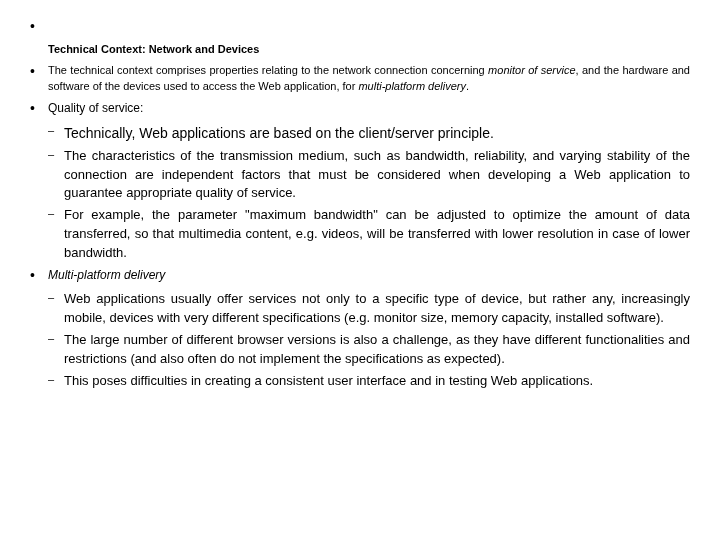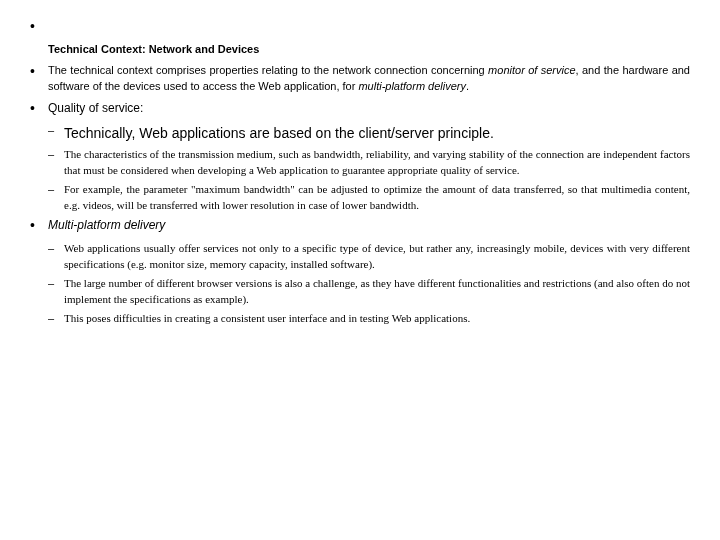--- a/index.html
+++ b/index.html
@@ -68,23 +68,22 @@
 
     .sub-dash {
       min-width: 16px;
       font-size: 11px;
       line-height: 1.45;
     }
 
     .sub-content {
       flex: 1;
       line-height: 1.45;
-      font-size: 11px;
+      font-size: 13px;
       text-align: justify;
-      font-family: Liberation Serif, serif;
     }
 
     .sub-content-normal {
       flex: 1;
       line-height: 1.45;
       font-size: 14px;
     }
 
     .italic-title {
       font-size: 12px;
@@ -141,21 +140,21 @@
       <span class="bullet-dot">•</span>
       <span class="bullet-content multi-delivery">Multi-platform delivery</span>
     </div>
     <div class="sub-bullets">
       <div class="sub-bullet">
         <span class="sub-dash">–</span>
         <span class="sub-content">Web applications usually offer services not only to a specific type of device, but rather any, increasingly mobile, devices with very different specifications (e.g. monitor size, memory capacity, installed software).</span>
       </div>
       <div class="sub-bullet">
         <span class="sub-dash">–</span>
-        <span class="sub-content">The large number of different browser versions is also a challenge, as they have different functionalities and restrictions (and also often do not implement the specifications as example).</span>
+        <span class="sub-content">The large number of different browser versions is also a challenge, as they have different functionalities and restrictions (and also often do not implement the specifications as expected).</span>
       </div>
       <div class="sub-bullet">
         <span class="sub-dash">–</span>
         <span class="sub-content">This poses difficulties in creating a consistent user interface and in testing Web applications.</span>
       </div>
     </div>
   </div>
 
 </div>
 

